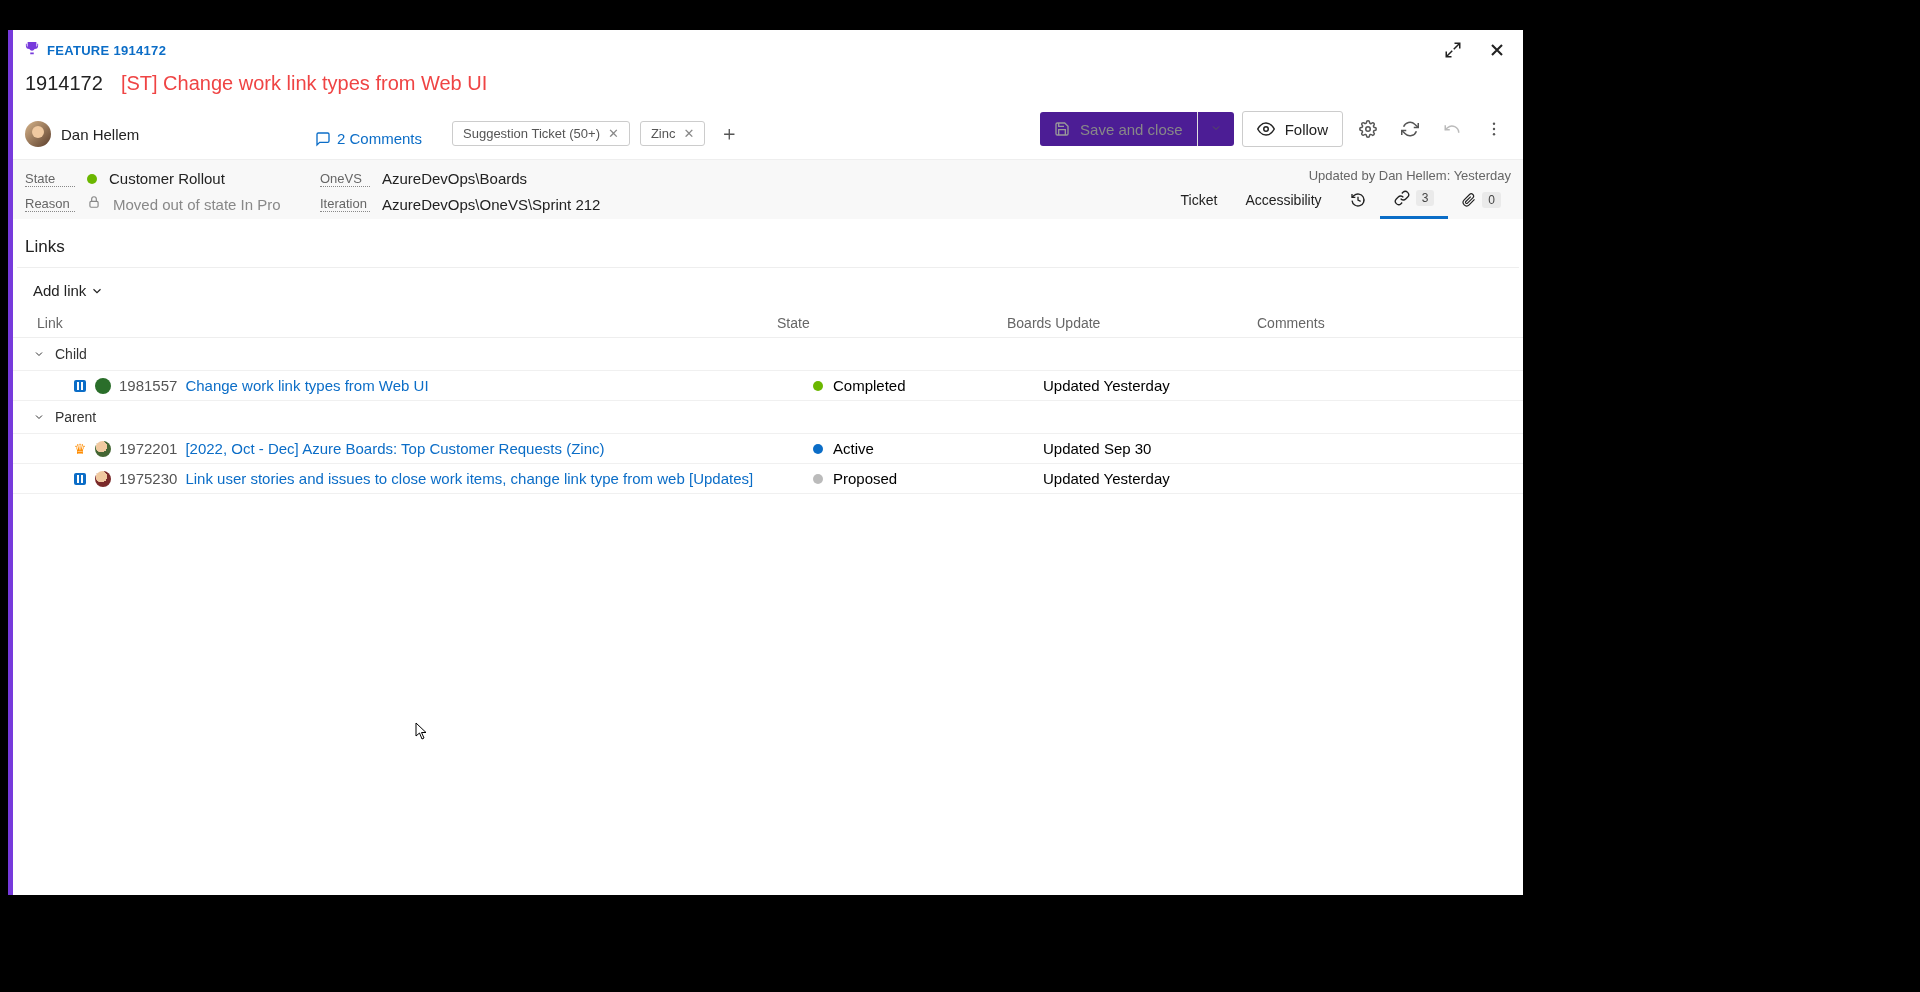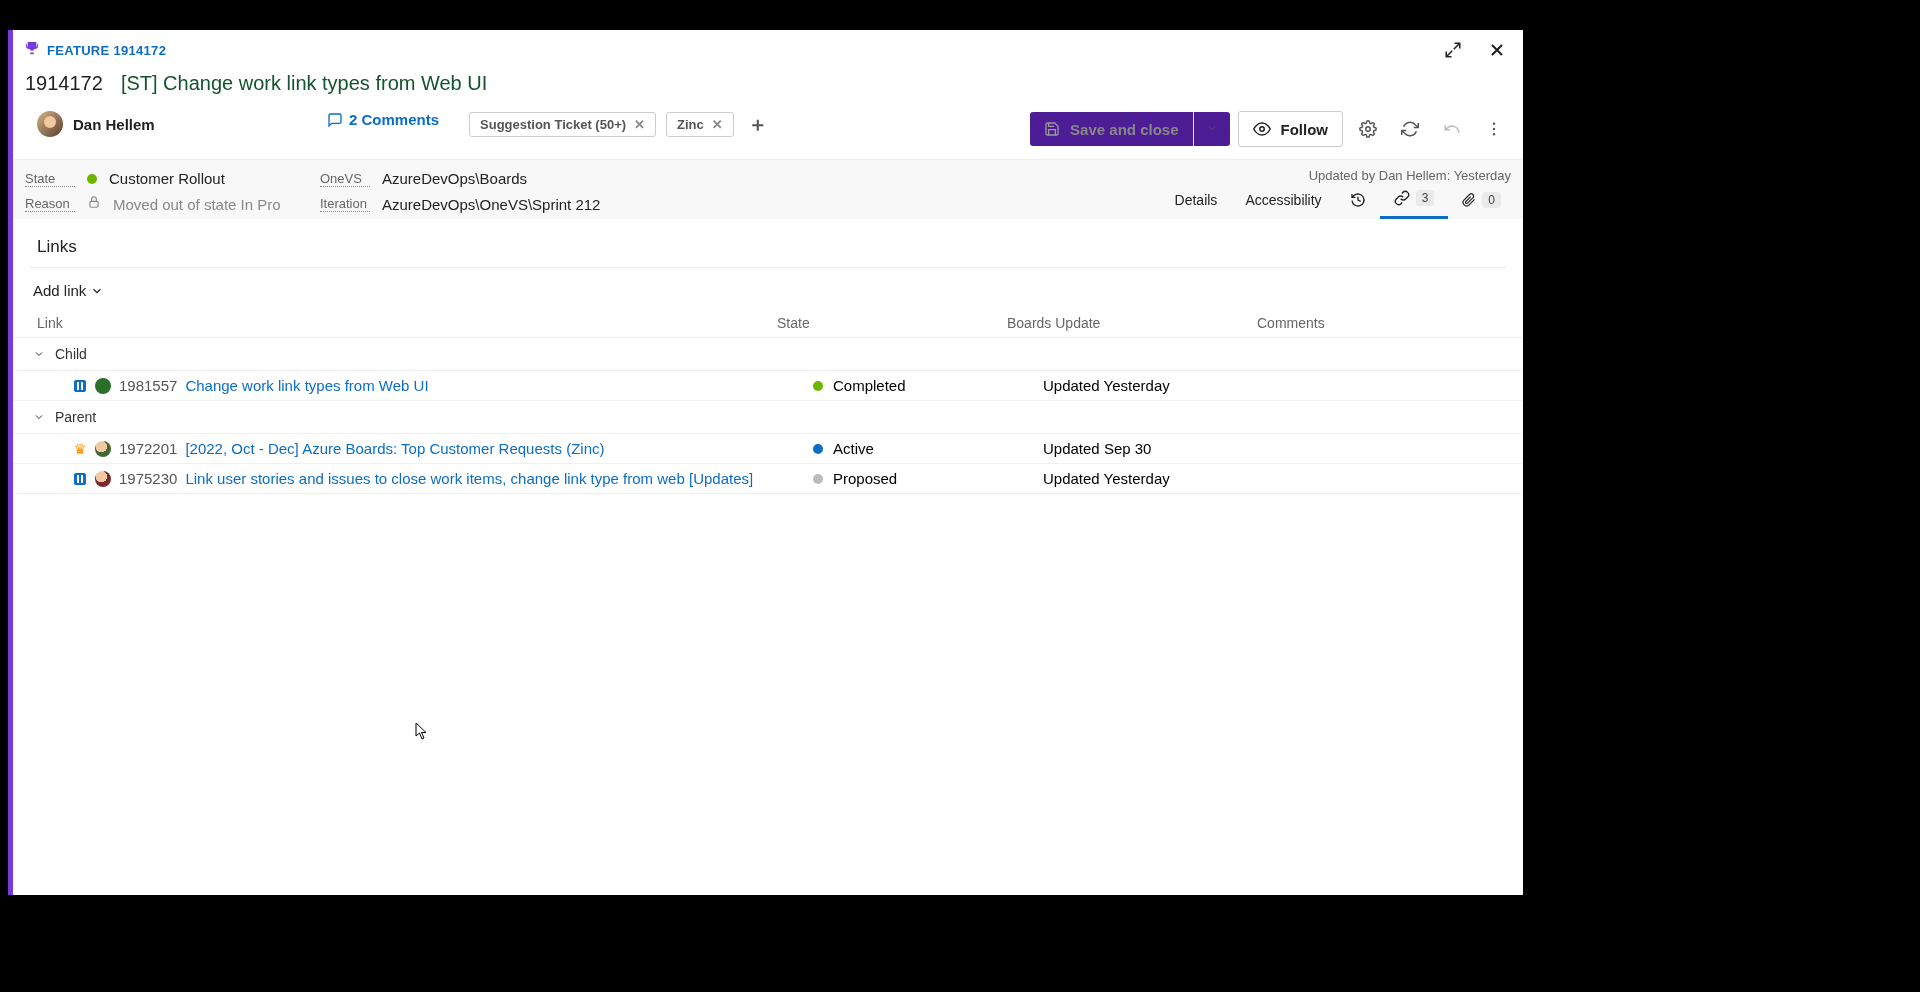--- a/index.html
+++ b/index.html
@@ -54,29 +54,28 @@
     display: flex;
     align-items: center;
     gap: 18px;
   }
   .work-id {
     font-size: 20px;
     color: #222;
   }
   .work-title {
     font-size: 20px;
-    color: #14532d;
+    color: #ef4444;
   }
   
   .toolbar {
-    padding: 6px 12px 12px 24px;
-    display: flex;
-    align-items: flex-start;
+    padding: 6px 12px 12px 12px;
+    display: flex;
+    align-items: flex-end;
     gap: 30px;
-    font-weight: bold;
   }
   .assignee {
     display: flex;
     align-items: center;
     gap: 10px;
     min-width: 260px;
   }
   .avatar {
     width: 26px; height: 26px;
     border-radius: 50%;
@@ -215,21 +214,21 @@
   .links-panel {
     padding: 18px 0 0 0;
     flex:1;
     overflow:auto;
   }
   .links-title {
     font-size: 17px;
     color: #222;
     padding: 0 8px 10px 8px;
     border-bottom: 1px solid #eee;
-    margin: 0 16px;
+    margin: 0 4px;
   }
   .add-link {
     display: flex;
     align-items: center;
     gap: 4px;
     padding: 14px 20px 10px 20px;
     font-size: 15px;
     color: #222;
     cursor: pointer;
   }
@@ -419,21 +418,21 @@
     </div>
     <div class="meta-row">
       <span class="meta-label">Iteration</span>
       <span class="meta-val">AzureDevOps\OneVS\Sprint 212</span>
     </div>
     <div></div>
 
     <span class="updated-by">Updated by Dan Hellem: Yesterday</span>
 
     <div class="tabs-row">
-      <span class="tab">Details</span>
+      <span class="tab">Ticket</span>
       <span class="tab">Accessibility</span>
       <span class="tab">
         <svg width="16" height="16" viewBox="0 0 24 24" fill="none" stroke="currentColor" stroke-width="2">
             <path d="M3 3v5h5"></path>
             <path d="M3.05 13A9 9 0 1 0 6 5.3L3 8"></path>
             <path d="M12 7v5l4 2"></path>
           </svg>
       </span>
       <span class="tab active">
         <svg width="16" height="16" viewBox="0 0 24 24" fill="none" stroke="currentColor" stroke-width="2">

